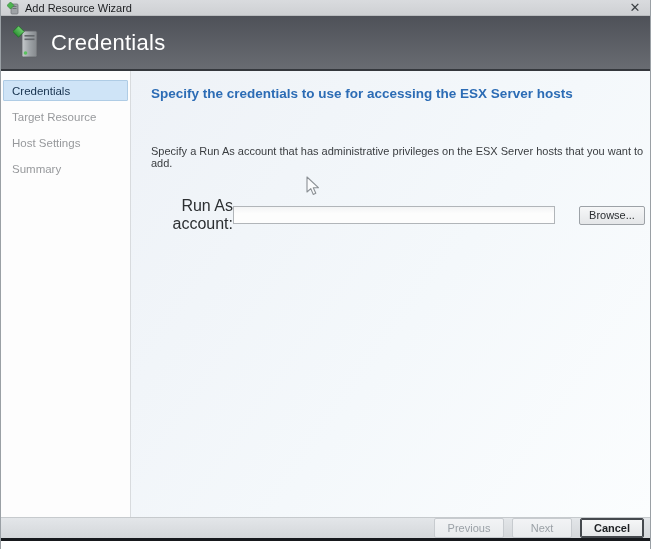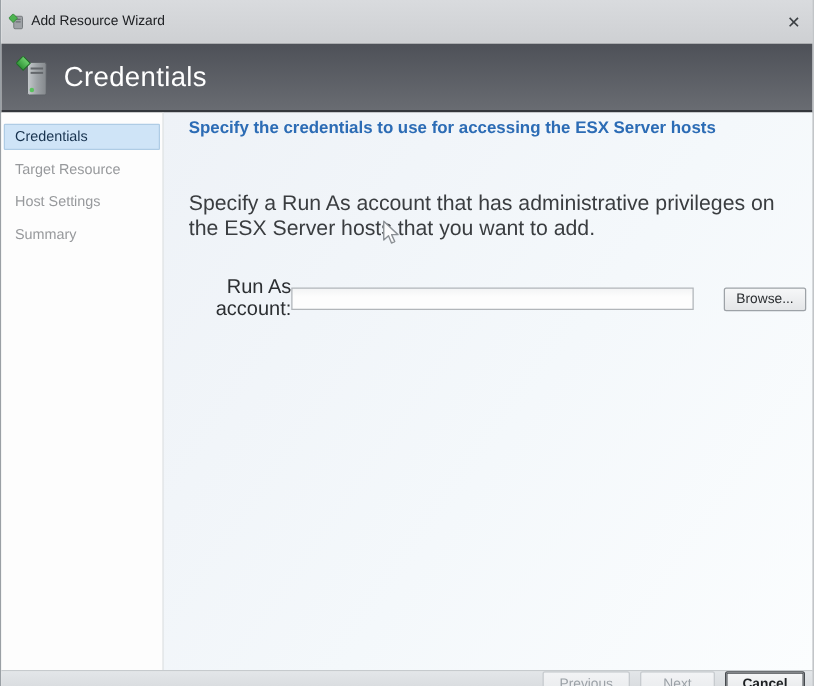--- a/index.html
+++ b/index.html
@@ -10,21 +10,21 @@
     position: relative;
     width: 651px; height: 549px;
     background: #fff;
     border-left: 1px solid #9aa0a5;
     border-right: 1px solid #9aa0a5;
     overflow: hidden;
   }
 
   
   .titlebar {
-    height: 35px;
+    height: 16px;
     background: linear-gradient(#d9dbde, #ced0d3);
     border-bottom: 1px solid #b9bcbf;
     display: flex; align-items: center;
     padding: 0 6px;
   }
   .titlebar-icon { width: 13px; height: 13px; margin-right: 5px; flex: none; }
   .titlebar-text { font-size: 11px; color: #1b1d20; line-height: 1; padding-top: 1px; }
   .close-btn {
     margin-left: auto;
     font-size: 13px; color: #3c4044;
@@ -67,28 +67,28 @@
     background: #cfe4f7;
     border: 1px solid #afccE5;
     border-color: #afcce5;
     color: #17324e;
     border-radius: 1px;
   }
 
   .content {
     flex: 1;
     background: linear-gradient(125deg, #eef2f7 0%, #f4f8fb 55%, #fbfdfe 100%);
-    padding: 4px 5px 0 20px;
+    padding: 15px 5px 0 20px;
   }
   .content-heading {
     color: #2c6cb5; font-size: 13.5px; font-weight: bold;
     margin-bottom: 9px;
   }
   .content-desc {
-    color: #3a3d40; font-size: 17px;
+    color: #3a3d40; font-size: 11px;
     margin-bottom: 28px;
     margin-top: 44px;
   }
   .runas-row { display: flex; align-items: center; }
   .runas-label {
     font-size: 16px; color: #2c2f32;
     width: 82px; flex: none; text-align: right;
   }
   .runas-input {
     flex: 1;

